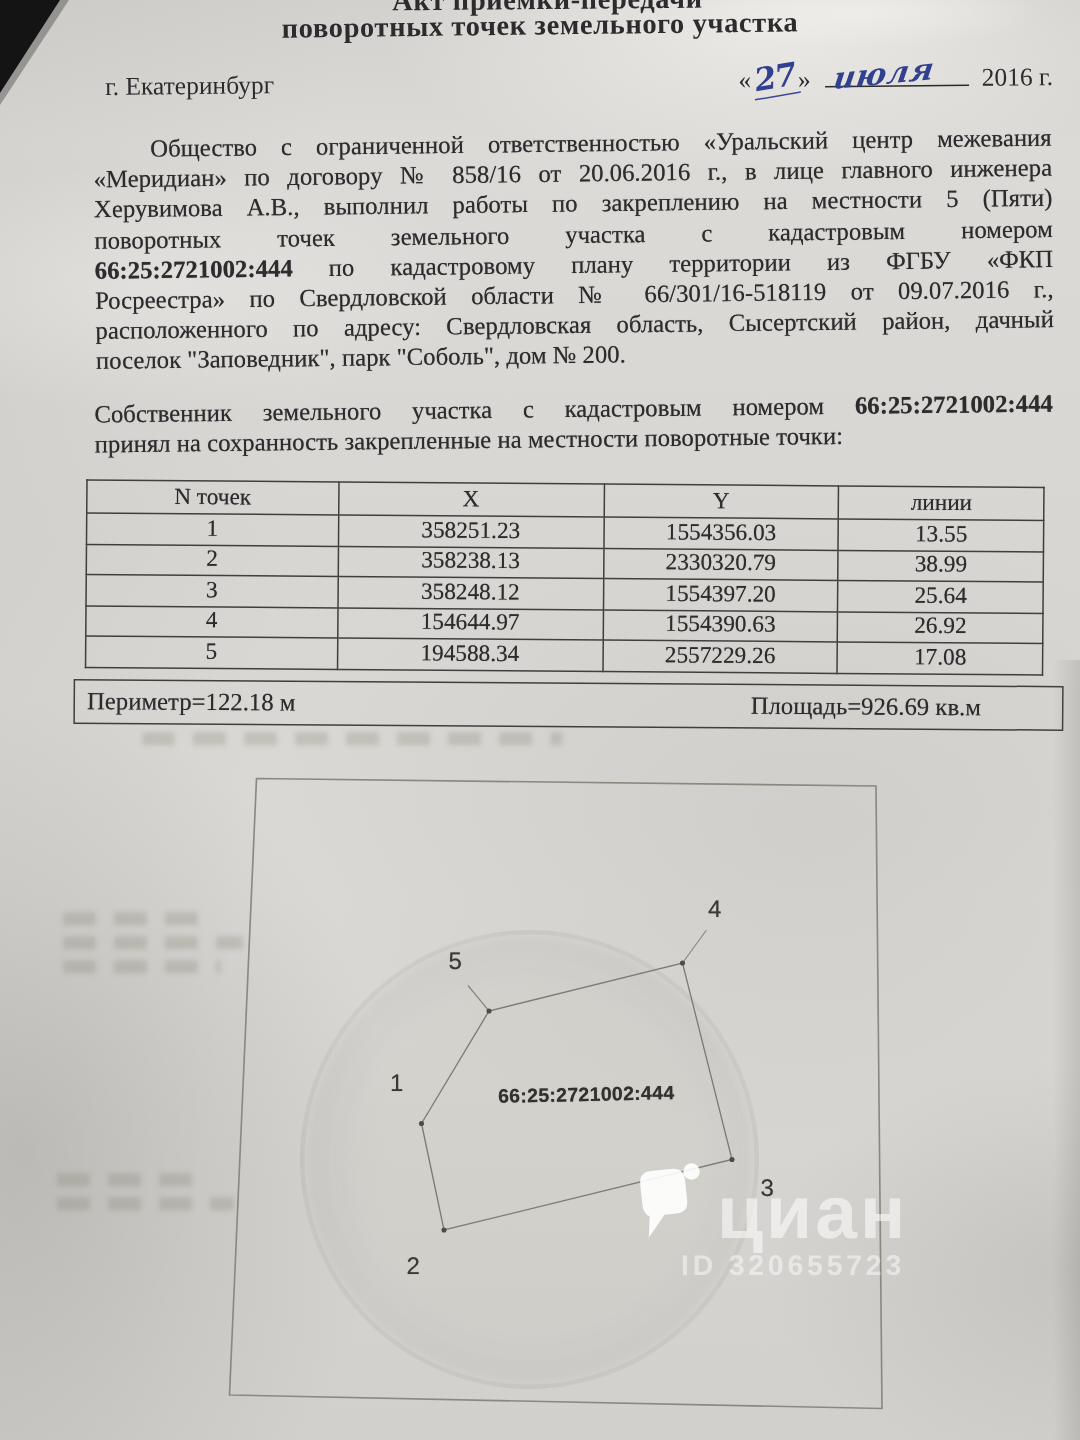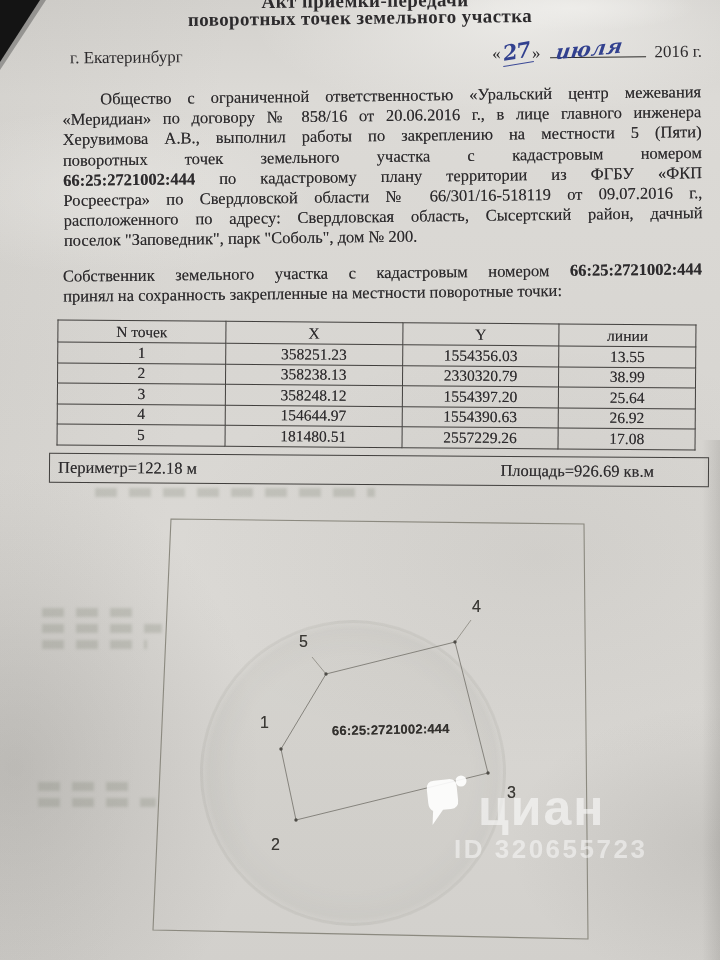--- a/index.html
+++ b/index.html
@@ -58,21 +58,21 @@
   svg.diagram{position:absolute;left:0;top:0;pointer-events:none;}
   .ptlabel{position:absolute;font-family:"Liberation Sans", sans-serif;font-size:16px;color:#3a3834;
     text-shadow:0 0 0.5px rgba(58,56,52,0.6);}
   .cad{position:absolute;left:332px;top:722px;font-family:"Liberation Sans", sans-serif;
     font-size:13px;font-weight:bold;color:#33312e;transform:rotate(-1.2deg);letter-spacing:0.2px;
     text-shadow:0 0 0.5px rgba(51,49,46,0.7);}
   .watermark{position:absolute;left:424px;top:772px;color:rgba(255,255,255,0.55);
     font-family:"Liberation Sans", sans-serif;font-weight:bold;filter:blur(0.4px);}
   .wm-row{display:flex;align-items:flex-start;gap:10px;}
   .wm-brand{font-size:50px;line-height:44px;letter-spacing:2px;margin-top:14px;}
-  .wm-id{font-size:26px;letter-spacing:2.5px;margin:4px 0 0 30px;color:rgba(255,255,255,0.48);}
+  .wm-id{font-size:19px;letter-spacing:2.5px;margin:4px 0 0 30px;color:rgba(255,255,255,0.48);}
   .edge-shade{position:absolute;right:0;top:440px;width:18px;height:520px;
     background:linear-gradient(270deg, rgba(100,98,94,0.18), rgba(100,98,94,0));}
 </style>
 </head>
 <body>
 
 <div class="page">
 
   <div class="glare"></div>
 
@@ -142,21 +142,21 @@
           <td>25.64</td>
         </tr>
         <tr>
           <td>4</td>
           <td>154644.97</td>
           <td>1554390.63</td>
           <td>26.92</td>
         </tr>
         <tr>
           <td>5</td>
-          <td>181480.51</td>
+          <td>194588.34</td>
           <td>2557229.26</td>
           <td>17.08</td>
         </tr>
       </tbody>
     </table>
 
   <div class="summary">
     <span>Периметр=122.18 м</span>
     <span>Площадь=926.69 кв.м</span>
   </div>

